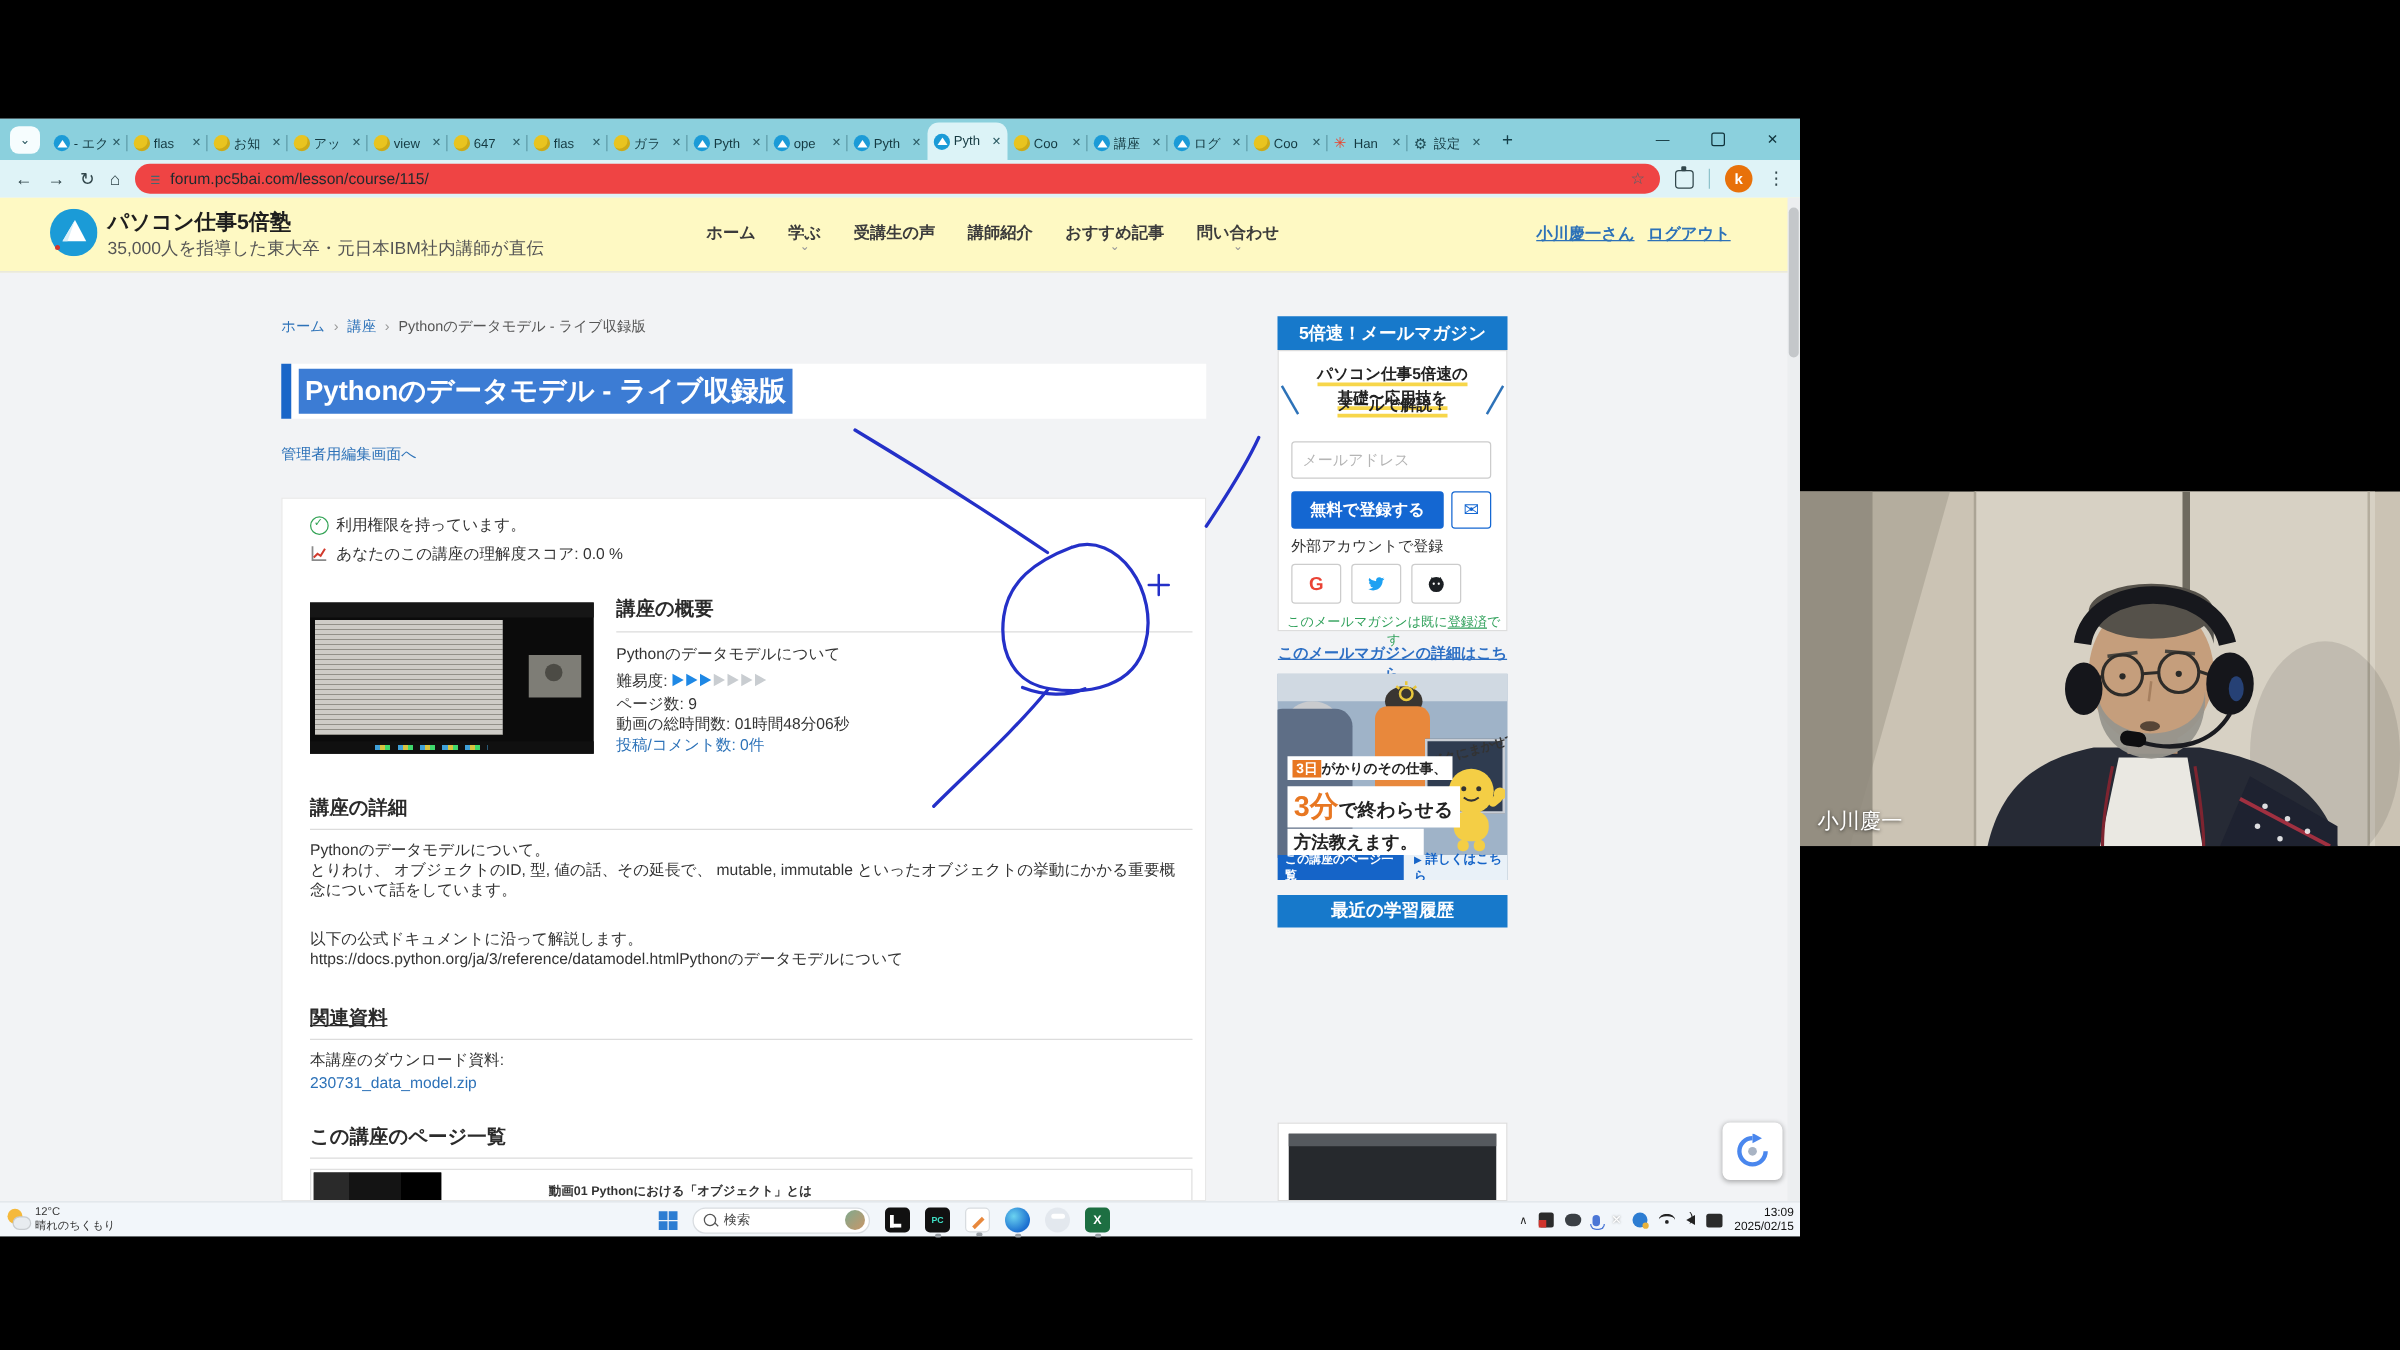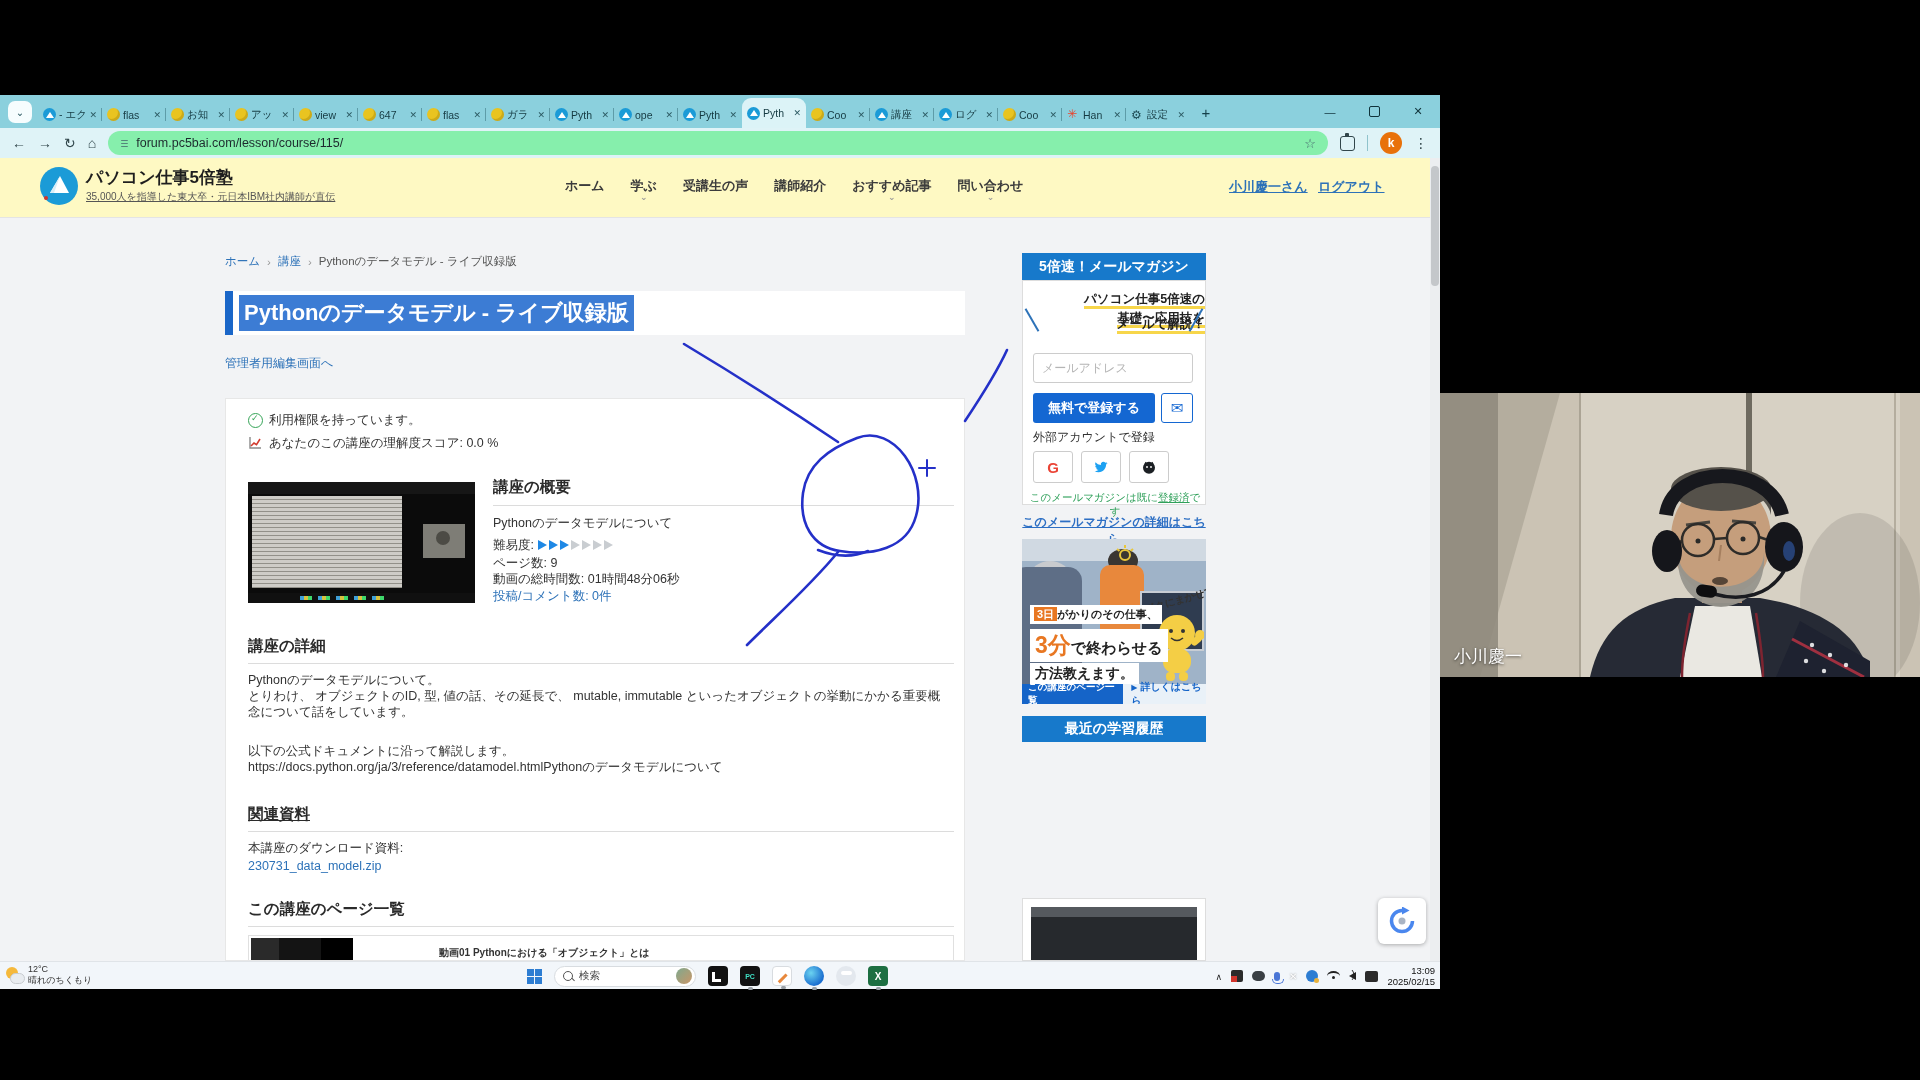--- a/index.html
+++ b/index.html
@@ -32,37 +32,37 @@
   .gear-ico::before{content:"⚙";font-size:12px;color:#1f4c55;}
   .newtab{width:24px;height:24px;margin:0 2px 4px 4px;display:flex;align-items:center;justify-content:center;
           font-size:15px;color:#15404a;flex:none;}
   .wincontrols{margin-left:auto;display:flex;height:100%;align-items:center;}
   .winbtn{width:44px;height:33px;display:flex;align-items:center;justify-content:center;font-size:11px;color:#10333b;}
   .winbtn .sq{width:9px;height:9px;border:1.4px solid #10333b;border-radius:2px;}
   
   .toolbar{position:absolute;left:0;top:33px;width:1440px;height:30px;background:#DFF3F7;
            display:flex;align-items:center;padding:0 12px;box-sizing:border-box;gap:12px;}
   .navbtn{font-size:14px;color:#31464b;}
-  .urlpill{flex:1;height:24px;background:#86efac;border-radius:12px;display:flex;align-items:center;
+  .urlpill{flex:1;height:24px;background:#ef4444;border-radius:12px;display:flex;align-items:center;
            padding:0 12px;gap:8px;font-size:12.5px;color:#1d2a2e;}
   .tune::before{content:"☰";font-size:9px;color:#46666d;}
   .url-star{margin-left:auto;}
   .url-star::before{content:"☆";font-size:13px;color:#46666d;}
   .ext-ico{width:13px;height:13px;border:1.6px solid #31464b;border-radius:3px;position:relative;}
   .ext-ico::before{content:"";position:absolute;left:3.5px;top:-4px;width:4px;height:4px;background:#31464b;border-radius:1px;}
   .vsep{width:1px;height:16px;background:#8fc3cc;}
   .avatar{width:22px;height:22px;border-radius:50%;background:#E8710A;color:#fff;font-size:12px;font-weight:bold;
           display:flex;align-items:center;justify-content:center;}
   .menu3::before{content:"⋮";font-size:14px;color:#31464b;}
   
   .page{position:absolute;left:0;top:63px;width:1440px;height:803px;background:#F2F3F5;overflow:hidden;}
   .sitehead{position:absolute;left:0;top:0;width:1440px;height:60px;background:#fef9c3;border-bottom:1px solid #E4E4E4;box-sizing:border-box;}
   .logo{position:absolute;left:40px;top:9px;width:38px;height:38px;}
   .brand{position:absolute;left:86px;top:8px;font-size:17px;font-weight:bold;color:#1e1e1e;}
-  .tagline{position:absolute;left:86px;top:32px;font-size:10px;color:#555;text-decoration:underline;}
+  .tagline{position:absolute;left:86px;top:32px;font-size:14px;color:#555;}
   .mainnav{position:absolute;left:565px;top:19px;display:flex;gap:26px;font-size:13px;font-weight:bold;color:#3c3c3c;}
   .navitem{position:relative;}
   .navitem.has-menu::after{content:"⌄";position:absolute;left:50%;transform:translateX(-50%);top:15px;font-size:9px;color:#999;}
   .headlink{position:absolute;top:20px;font-size:13px;color:#2D72B8;text-decoration:underline;font-weight:bold;}
   .crumb{position:absolute;left:225px;top:96px;font-size:11.5px;color:#555;display:flex;gap:7px;align-items:center;}
   .crumb .lnk{color:#2D72B8;}
   .crumb .sep::before{content:"›";color:#999;}
   .titlecard{position:absolute;left:225px;top:133px;width:740px;height:44px;background:#fff;display:flex;align-items:center;box-sizing:border-box;padding-left:14px;}
   .titlecard::before{content:"";position:absolute;left:0;top:0;width:8px;height:44px;background:#1A66C8;}
   .title-sel{font-size:22px;font-weight:bold;color:#fff;background:#3C7CD4;padding:3px 5px;}
@@ -87,21 +87,21 @@
        border-left:9px solid #1E88E5;margin-right:2px;}
   .tri.off{border-left-color:#C9CDD1;}
   .row1{position:absolute;left:22px;top:536px;width:706px;height:40px;border:1px solid #E0E0E0;background:#fff;box-sizing:border-box;}
   .row1 .th{position:absolute;left:2px;top:2px;width:102px;height:34px;background:#141414;
         background-image:linear-gradient(90deg,#2a2a2a 0 28px,#141414 28px 70px,#000 70px 102px);}
   .row1 .tt{position:absolute;left:190px;top:10px;font-size:10px;font-weight:bold;color:#333;}
   
   .side-head{position:absolute;width:184px;height:27px;background:#1779CB;color:#fff;font-size:14px;font-weight:bold;
              display:flex;align-items:center;justify-content:center;}
   .magbody{position:absolute;left:1022px;top:122px;width:184px;height:225px;background:#fff;border:1px solid #DDD;box-sizing:border-box;}
-  .pitch{position:absolute;width:100%;text-align:right;font-size:12.5px;font-weight:bold;color:#222;}
+  .pitch{position:absolute;width:100%;text-align:center;font-size:12.5px;font-weight:bold;color:#222;}
   .pitch b{font-weight:bold;border-bottom:3px solid #F7D64A;}
   .slash{position:absolute;width:2px;height:26px;background:#2D72B8;}
   .mailinput{position:absolute;left:10px;top:72px;width:160px;height:30px;border:1px solid #CCC;border-radius:3px;
              box-sizing:border-box;font-size:12px;padding:0 8px;color:#333;font-family:inherit;}
   .mailinput::placeholder{color:#B5B5B5;}
   .subbtn{position:absolute;left:10px;top:112px;width:122px;height:30px;background:#1467D2;border-radius:3px;color:#fff;
           font-size:13px;font-weight:bold;display:flex;align-items:center;justify-content:center;}
   .envbox{position:absolute;left:138px;top:112px;width:32px;height:30px;border:1px solid #1467D2;border-radius:3px;
           box-sizing:border-box;display:flex;align-items:center;justify-content:center;color:#1467D2;font-size:15px;}
   .envbox::before{content:"✉";}

